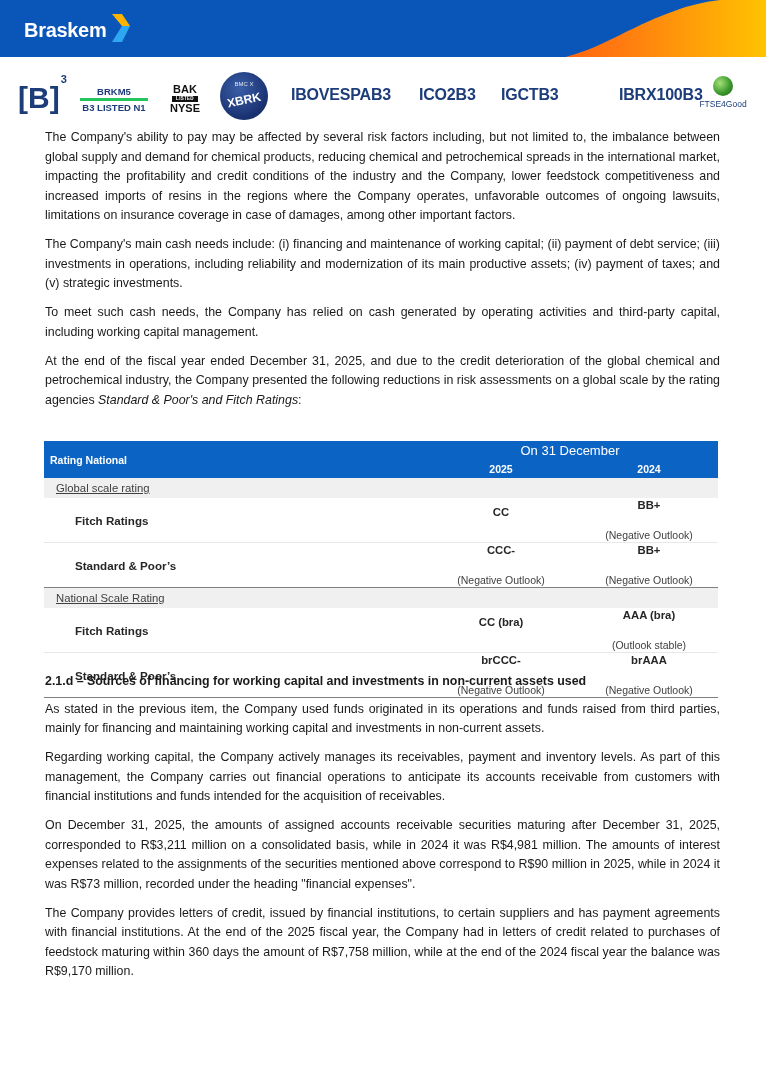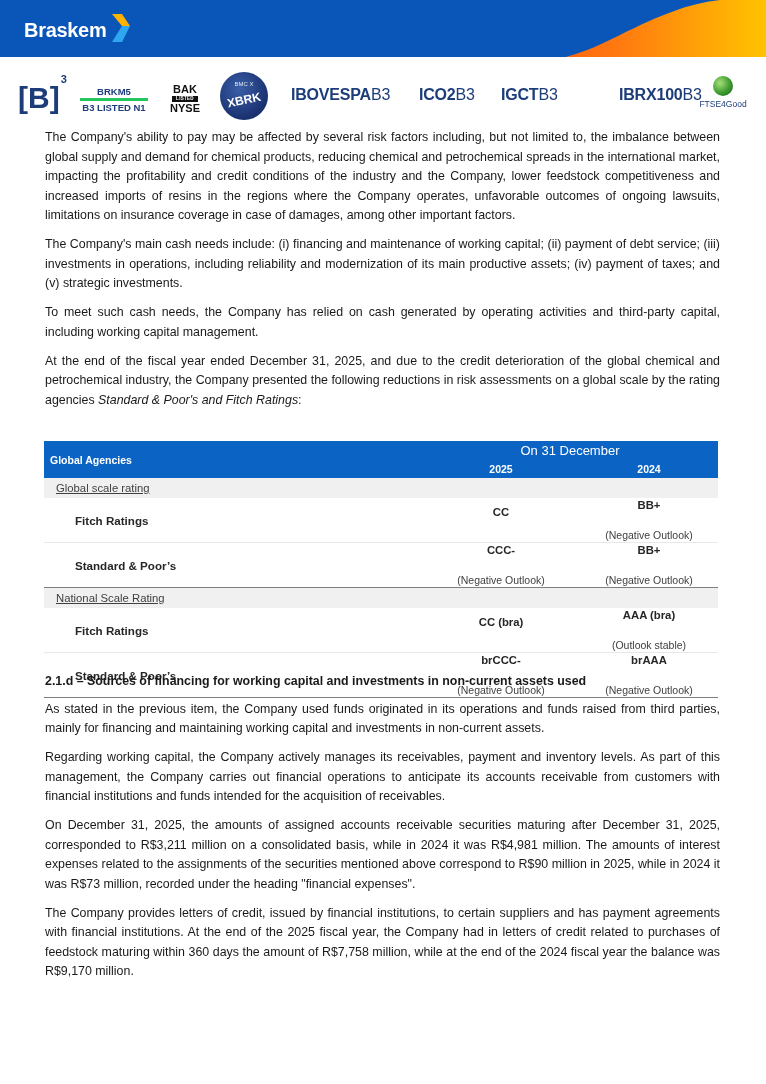--- a/index.html
+++ b/index.html
@@ -20,21 +20,21 @@
     .b3 { left: 18px; top: 12px; color: #1d3c7a; font-weight: bold; font-size: 30px; line-height: 30px; font-family: "Liberation Sans", sans-serif; }
     .b3 sup { font-size: 11px; position: relative; top: -14px; margin-left: 1px; }
     .brkm5 { left: 80px; top: 20px; width: 68px; text-align: center; color: #1d3c7a; font-weight: bold; font-size: 9.5px; line-height: 11px; }
     .brkm5 .t1 { border-bottom: 3px solid #22c55e; padding-bottom: 1px; margin-bottom: 1px; }
     .nyse { left: 170px; top: 18px; width: 30px; text-align: center; color: #111; font-weight: bold; font-size: 11px; line-height: 11px; }
     .nyse .mid { background: #111; color: #fff; font-size: 4.5px; line-height: 6px; margin: 1px 2px; letter-spacing: 0.3px; }
     .xbrk { left: 220px; top: 6px; width: 48px; height: 48px; border-radius: 50%; background: radial-gradient(circle at 40% 35%, #3a5fa8, #1a3170 70%); color: #fff; text-align: center; overflow: hidden; }
     .xbrk .small { font-size: 6px; margin-top: 9px; opacity: 0.85; }
     .xbrk .big { font-size: 12px; font-weight: bold; transform: rotate(-12deg); margin-top: 6px; }
     .idx { top: 20px; color: #1d3c7a; font-size: 16px; font-weight: bold; letter-spacing: -0.2px; }
-    .idx .b3s { font-weight: normal; }
+    .idx .b3s { font-weight: bold; }
     .ibov { left: 291px; }
     .ico2 { left: 419px; }
     .igct { left: 501px; }
     .ibrx { left: 583px; margin-left: 36px; }
     .ftse { left: 694px; top: 10px; width: 58px; text-align: center; color: #1d3c7a; font-size: 8.5px; }
     .ftse .globe { width: 20px; height: 20px; border-radius: 50%; margin: 0 auto 3px; background: radial-gradient(circle at 35% 35%, #a6e07a, #3c9a2e 55%, #1d5e1a); }
 
     
     .content { position: absolute; left: 45px; top: 128px; width: 675px; font-family: "Liberation Sans", sans-serif; font-size: 12.4px; line-height: 19.5px; color: #1a1a1a; }
     .content p { margin: 0 0 9.5px 0; text-align: justify; }
@@ -122,21 +122,21 @@
 </div>
 
 <table class="rating-table">
   <colgroup>
       <col class="col-agency">
       <col class="col-2025">
       <col class="col-2024">
     </colgroup>
   <thead>
     <tr class="h-top">
-      <th rowspan="2" class="agency-head">Global Agencies</th>
+      <th rowspan="2" class="agency-head">Rating National</th>
       <th colspan="2" class="caption-head">On 31 December</th>
     </tr>
     <tr class="h-bot">
       <th class="year-head">2025</th>
       <th class="year-head">2024</th>
     </tr>
   </thead>
   <tbody>
     <tr class="group-row">
       <td class="glabel" colspan="3">Global scale rating</td>

